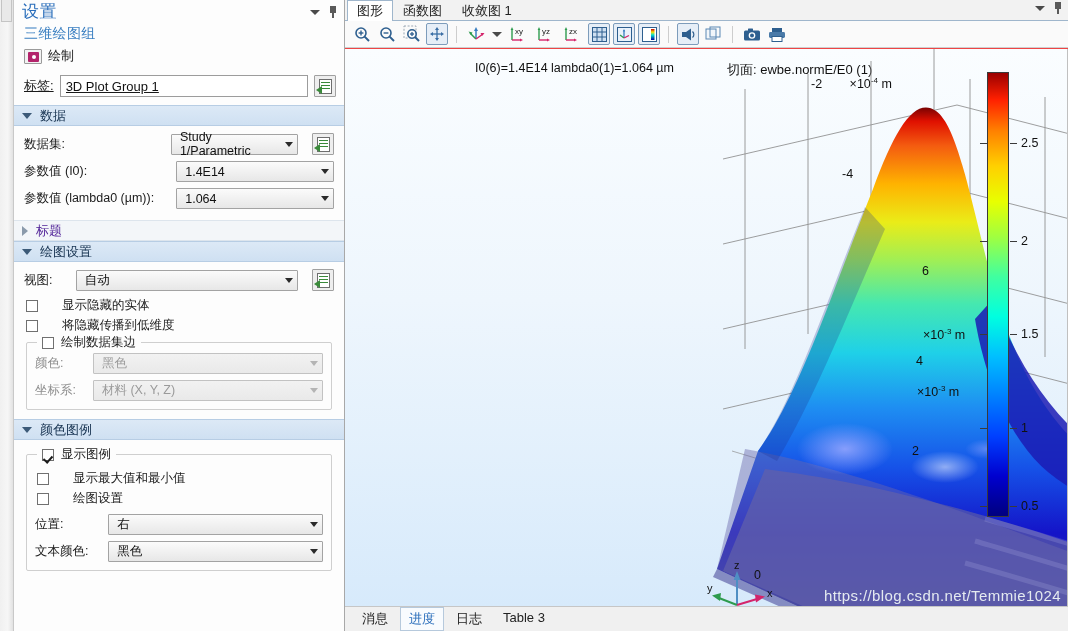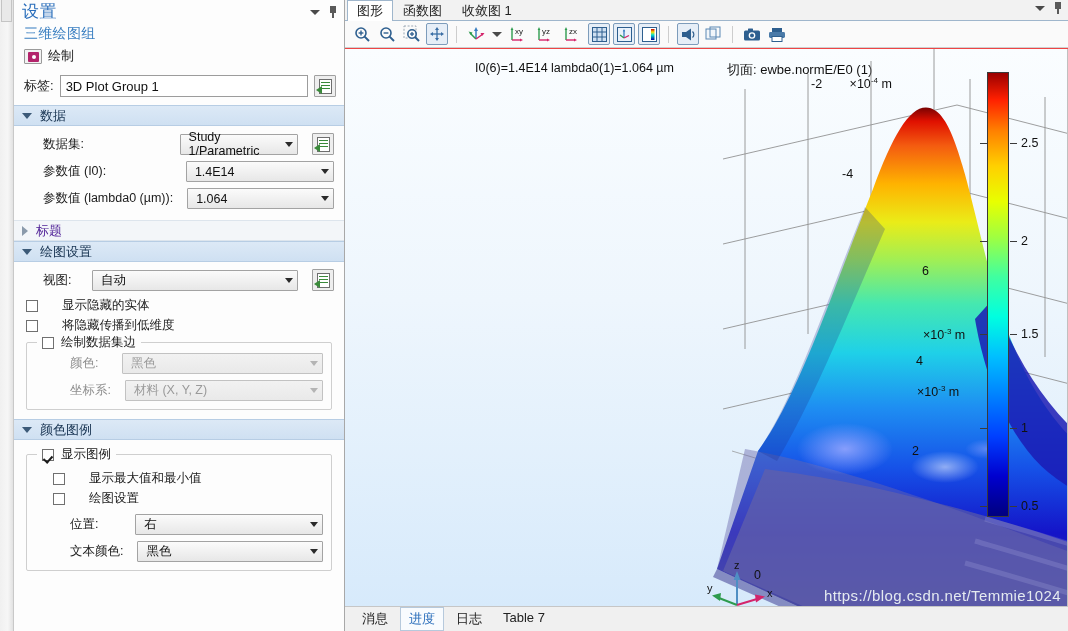--- a/index.html
+++ b/index.html
@@ -65,21 +65,21 @@
   .plot-btn-icon::before {
     content:""; position:absolute; left:3px; top:2px; width:11px; height:10px;
     background: #b3236b; border-radius:1px;
   }
   .plot-btn-icon::after {
     content:""; position:absolute; left:7px; top:5px; width:4px; height:4px;
     background:#fff; border-radius:50%;
   }
   .plot-label { font-size: 13px; }
 
-  .label-row { display:flex; align-items:center; gap:6px; padding: 6px 8px 8px 10px; }
+  .label-row { display:flex; align-items:center; gap:6px; padding: 6px 8px 8px 10px; text-decoration: underline; }
   .label-row .lbl { font-size:13px; }
   .text-input {
     flex: 1; height: 22px; border: 1px solid #9c9c9c; background:#fff;
     font-size: 13px; padding: 1px 5px; color:#111; font-family: "Liberation Sans", sans-serif;
     border-radius:0;
   }
   .side-btn {
     width: 22px; height: 22px; border: 1px solid #a0a0a0; background:#eeeeee;
     position:relative; border-radius:1px; flex:0 0 auto;
   }
@@ -103,21 +103,21 @@
     height: 21px; display:flex; align-items:center; gap:8px; padding-left:8px;
     font-size: 13px; color:#15314f;
   }
   .sec-tri { width:0;height:0;border-left:5px solid transparent;border-right:5px solid transparent;border-top:6px solid #3c5a78; }
   .sec-tri.collapsed {
     border-top:5px solid transparent;border-bottom:5px solid transparent;
     border-left:6px solid #8a9aab; border-right:none;
   }
   .section-body { padding: 7px 10px 9px 10px; background:#fdfdfd; }
 
-  .field-row { display:flex; align-items:center; margin-bottom:6px; gap:14px;margin-left:19px; }
+  .field-row { display:flex; align-items:center; margin-bottom:6px; gap:14px; }
   .field-row .flabel { font-size:12.5px; white-space:nowrap; }
   .combo {
     height: 21px; border: 1px solid #a3a3a3;
     background: linear-gradient(to bottom,#fbfbfb,#e7e7e7);
     display:flex; align-items:center; justify-content:space-between;
     padding: 0 4px 0 8px; font-size:12.5px; color:#111; border-radius:1px;
   }
   .combo.disabled { color:#9a9a9a; background: linear-gradient(to bottom,#f2f2f2,#e9e9e9); border-color:#c2c2c2; }
   .combo .cb-tri { width:0;height:0;border-left:4px solid transparent;border-right:4px solid transparent;border-top:5px solid #2a2a2a; margin-left:6px;}
   .combo.disabled .cb-tri { border-top-color:#b4b4b4; }
@@ -126,21 +126,21 @@
   .chk {
     width:12px;height:12px;border:1px solid #707070;background:#fff;position:relative;flex:0 0 auto;
   }
   .chk.checked::after {
     content:""; position:absolute; left:2px; top:4px; width:4px;height:7px;
     border:solid #1b1b1b; border-width: 0 2px 2px 0; transform: rotate(42deg);
   }
 
   .groupbox {
     border: 1px solid #cfcfcf; border-radius:2px; margin: 8px 2px 0 2px;
-    padding: 10px 8px 8px 24px; position: relative;
+    padding: 10px 8px 8px 8px; position: relative;
   }
   .groupbox > .gb-legend {
     position:absolute; top:-9px; left:10px; background:#fdfdfd; padding: 0 5px;
     display:flex; align-items:center; gap:7px; font-size:12.5px;
   }
 
   
   #graphics-panel { position: relative; width: 723px; height: 631px; background:#ef4444; }
 
   .tabstrip {
@@ -710,18 +710,18 @@
       <div class="btab">
         <span>消息</span>
       </div>
       <div class="btab active">
         <span>进度</span>
       </div>
       <div class="btab">
         <span>日志</span>
       </div>
       <div class="btab">
-        <span>Table 7</span>
+        <span>Table 3</span>
       </div>
     </div>
 
   </div>
 </div>
 
 </body></html>

